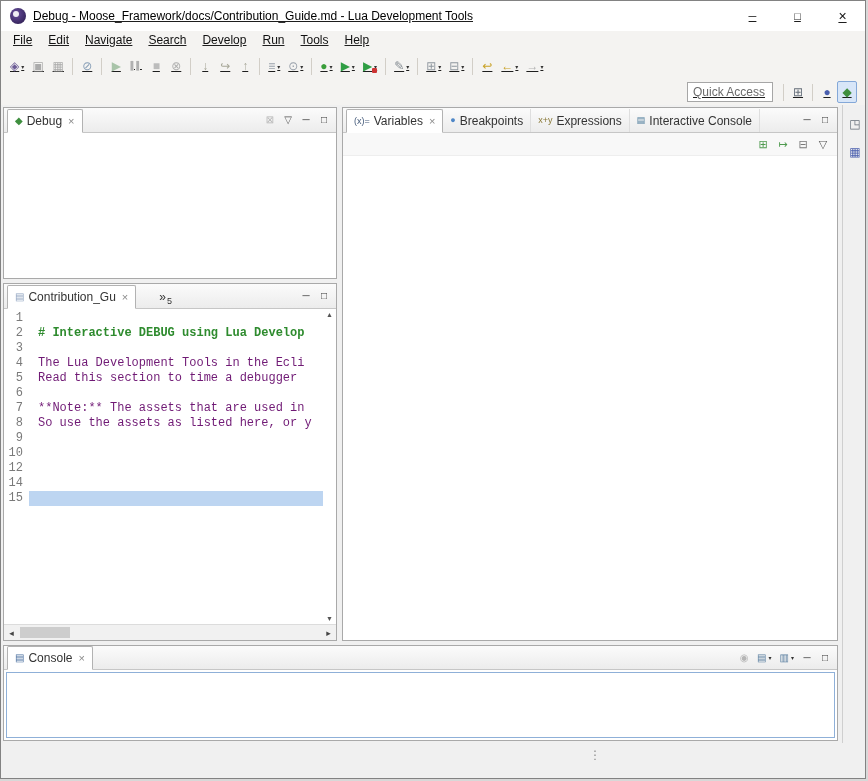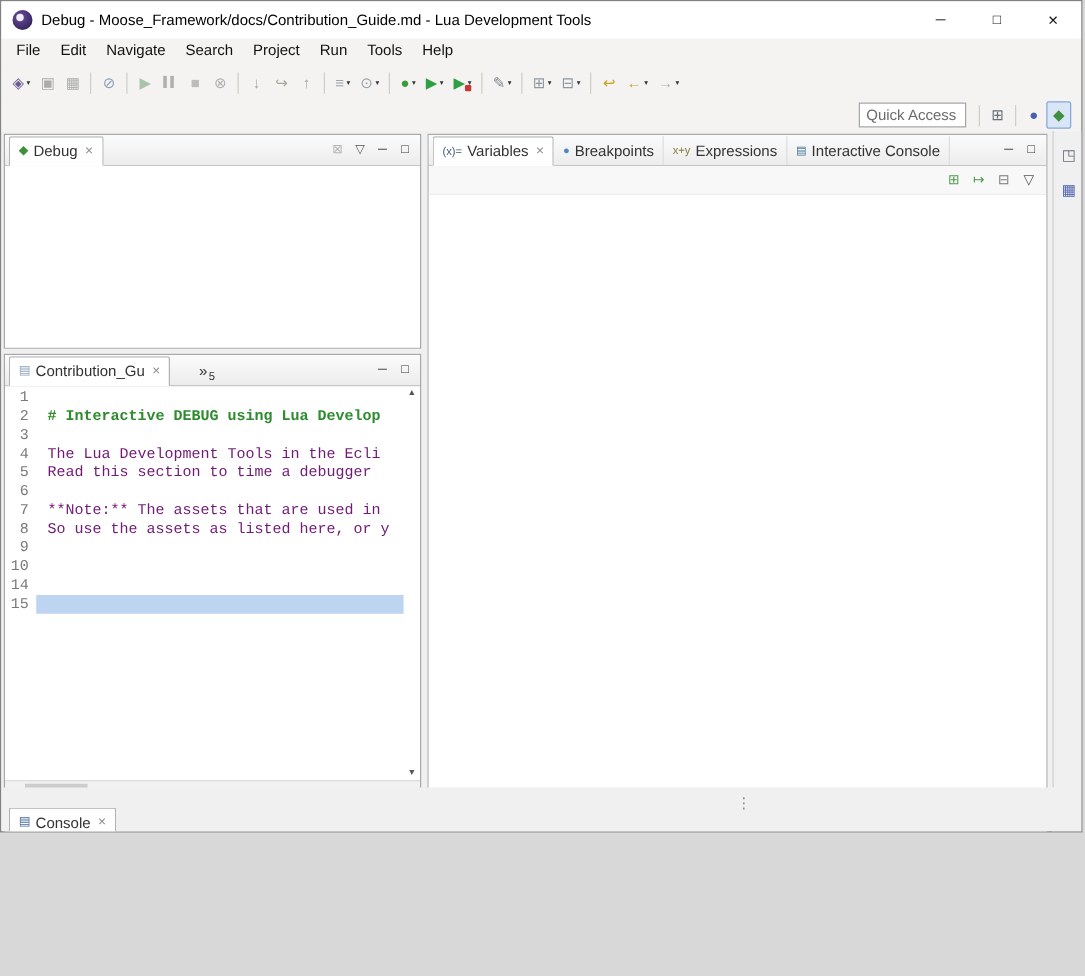--- a/index.html
+++ b/index.html
@@ -1,18 +1,18 @@
 <!DOCTYPE html>
 <html style="--heading-green: #2e8b2e; --current-line-blue: #bdd5f1; --panel-border: #a9a9a9; --console-box-border: #8fb0d8;"><head>
 <meta charset="utf-8">
 <style>
 *{box-sizing:border-box;margin:0;padding:0;}
 html,body{width:868px;height:781px;}
 body{font-family:"Liberation Sans",sans-serif;font-size:12px;color:#1e1e1e;background:#d8d8d8;}
-#window{width:866px;height:666px;border:1px solid #828282;background:#f0f0f0;display:flex;flex-direction:column;overflow:hidden;}
+#window{width:866px;height:779px;border:1px solid #828282;background:#f0f0f0;display:flex;flex-direction:column;overflow:hidden;text-decoration:underline;}
 
 .titlebar{flex:0 0 30px;background:#ffffff;display:flex;align-items:center;}
 .appicon{width:16px;height:16px;border-radius:50%;background:radial-gradient(circle at 38% 35%,#6a4fa0,#241645);margin:0 7px 0 9px;position:relative;flex:0 0 16px;}
 .appicon::after{content:"";position:absolute;left:3px;top:3px;width:6px;height:6px;border-radius:50%;background:rgba(255,255,255,.9);}
 .title{flex:1;font-size:12px;color:#000;white-space:nowrap;overflow:hidden;}
 .wbtn{width:45px;height:29px;display:flex;align-items:center;justify-content:center;font-size:11px;color:#111;}
 
 .menubar{flex:0 0 22px;background:#f4f3f1;display:flex;padding-left:4px;}
 .menu-item{padding:2px 8px;color:#111;}
 
@@ -84,21 +84,21 @@
     <span class="wbtn">─</span>
     <span class="wbtn">□</span>
     <span class="wbtn" style="font-size:14px;">×</span>
   </div>
 
   <div class="menubar">
       <span class="menu-item">File</span>
       <span class="menu-item">Edit</span>
       <span class="menu-item">Navigate</span>
       <span class="menu-item">Search</span>
-      <span class="menu-item">Project</span>
+      <span class="menu-item">Develop</span>
       <span class="menu-item">Run</span>
       <span class="menu-item">Tools</span>
       <span class="menu-item">Help</span>
     </div>
 
   <div class="toolbar" id="tb-main">
       <span class="tbtn">
         <span class="glyph" style="color: rgb(107, 91, 149);">◈</span>
         <span class="dd">▾</span>
       </span>
@@ -332,20 +332,24 @@
             </div>
             <div class="eline">
               <span class="lnum">9</span>
               <span class="ltxt"></span>
             </div>
             <div class="eline">
               <span class="lnum">10</span>
               <span class="ltxt"></span>
             </div>
             <div class="eline">
+              <span class="lnum">12</span>
+              <span class="ltxt"></span>
+            </div>
+            <div class="eline">
               <span class="lnum">14</span>
               <span class="ltxt"></span>
             </div>
             <div class="eline cur">
               <span class="lnum">15</span>
               <span class="ltxt"></span>
             </div>
           </div>
         <div class="vscroll">
           <span>▲</span>

